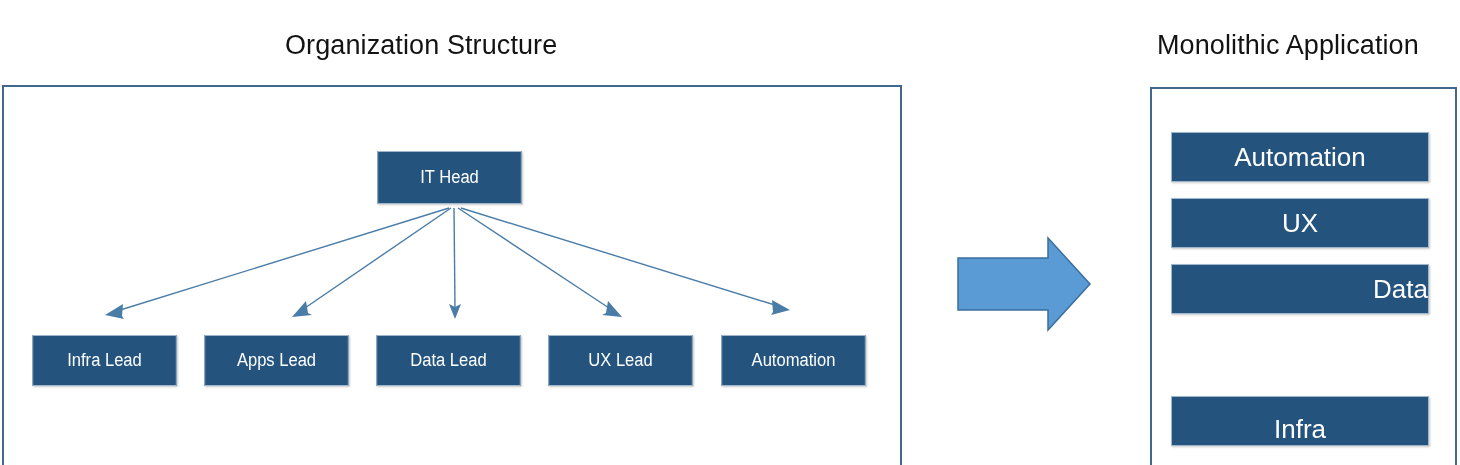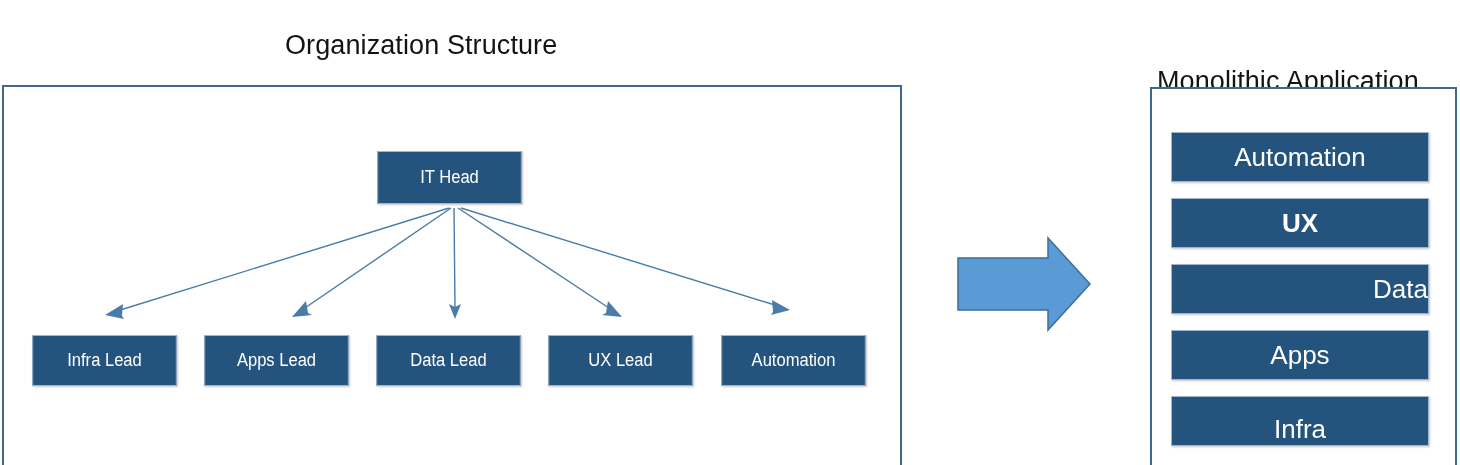--- a/index.html
+++ b/index.html
@@ -15,21 +15,21 @@
   
   .title{
     position:absolute;
     color:#131313;
     font-size:27px;
     font-weight:400;
     white-space:nowrap;
     letter-spacing:.1px;
   }
   #title-left{left:285px;top:14px;}
-  #title-right{left:1157px;top:14px;margin-top:36px;}
+  #title-right{left:1157px;top:14px;}
 
   
   .panel{
     position:absolute;
     background:#ffffff;
     border:2px solid #41698f;
     box-sizing:border-box;
   }
   #panel-org{left:2px;top:69px;width:900px;height:392px;}
   #panel-mono{left:1150px;top:71px;width:307px;height:390px;}
@@ -66,21 +66,21 @@
 
   
   .mono{
     left:1171px;
     width:258px;
     height:50px;
     font-size:26px;
     font-weight:400;
   }
   #mono-automation{top:116px;}
-  #mono-ux{top:182px;font-weight:bold;}
+  #mono-ux{top:182px;}
   #mono-data{top:248px;justify-content:flex-end;}
   #mono-apps{top:314px;}
   #mono-infra{top:380px;align-items:flex-end;}
 
   
   svg.overlay{position:absolute;left:0;top:0;width:1460px;height:465px;pointer-events:none;}
   .conn{stroke:#4a7ca8;stroke-width:1.4px;fill:none;}
   .head{fill:#4a7ca8;}
   .bigarrow{fill:#5b9bd5;stroke:#3a6f9f;stroke-width:1.5px;}
 </style>
@@ -140,20 +140,17 @@
 
   <div class="node mono" id="mono-automation">
     <span>Automation</span>
   </div>
   <div class="node mono" id="mono-ux">
     <span>UX</span>
   </div>
   <div class="node mono" id="mono-data">
     <span>Data</span>
   </div>
-  <div class="node mono" id="mono-apps">
-    <span>Apps</span>
-  </div>
   <div class="node mono" id="mono-infra">
     <span>Infra</span>
   </div>
 
 </div>
 
 </body></html>

